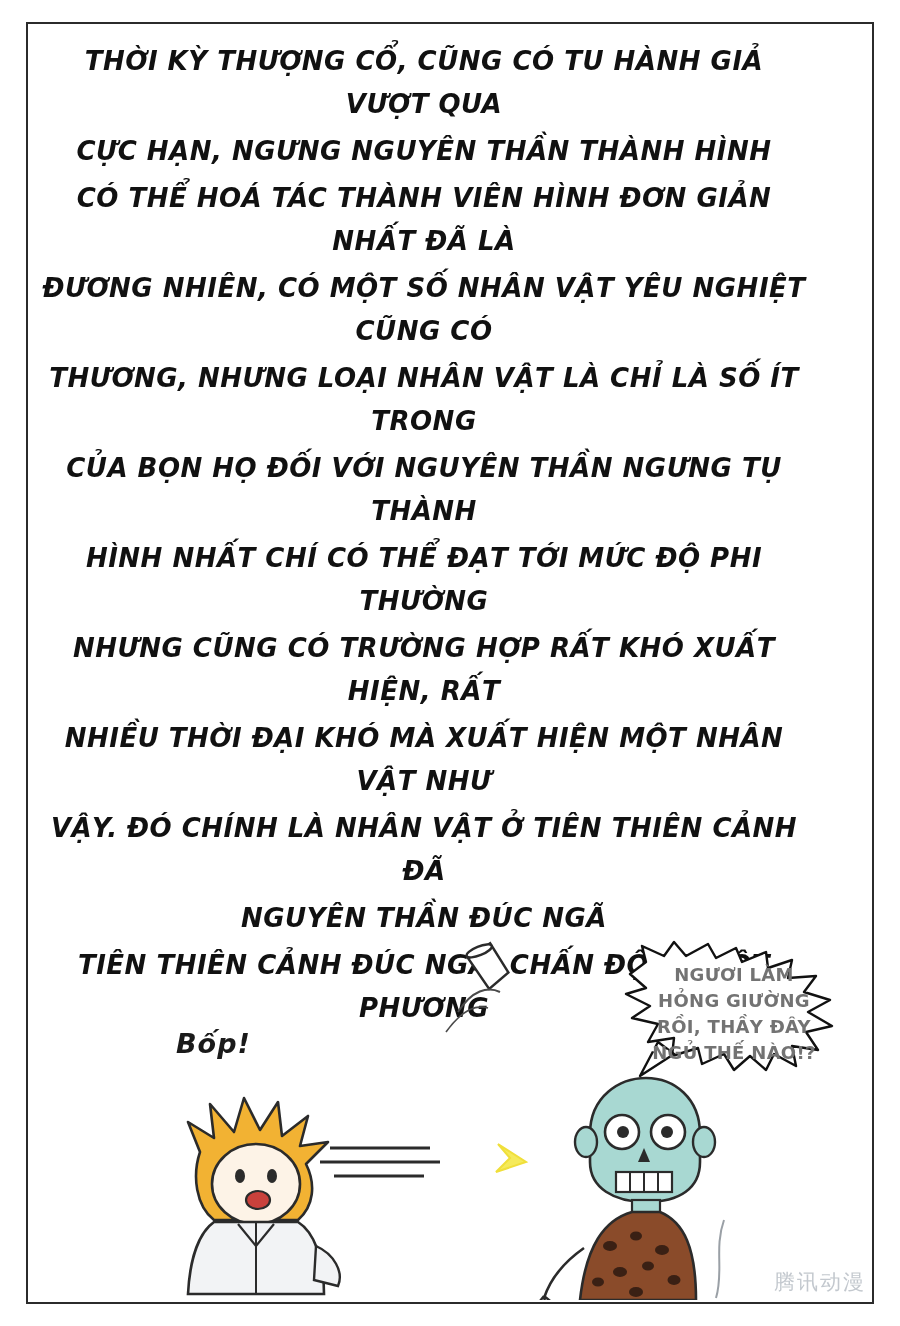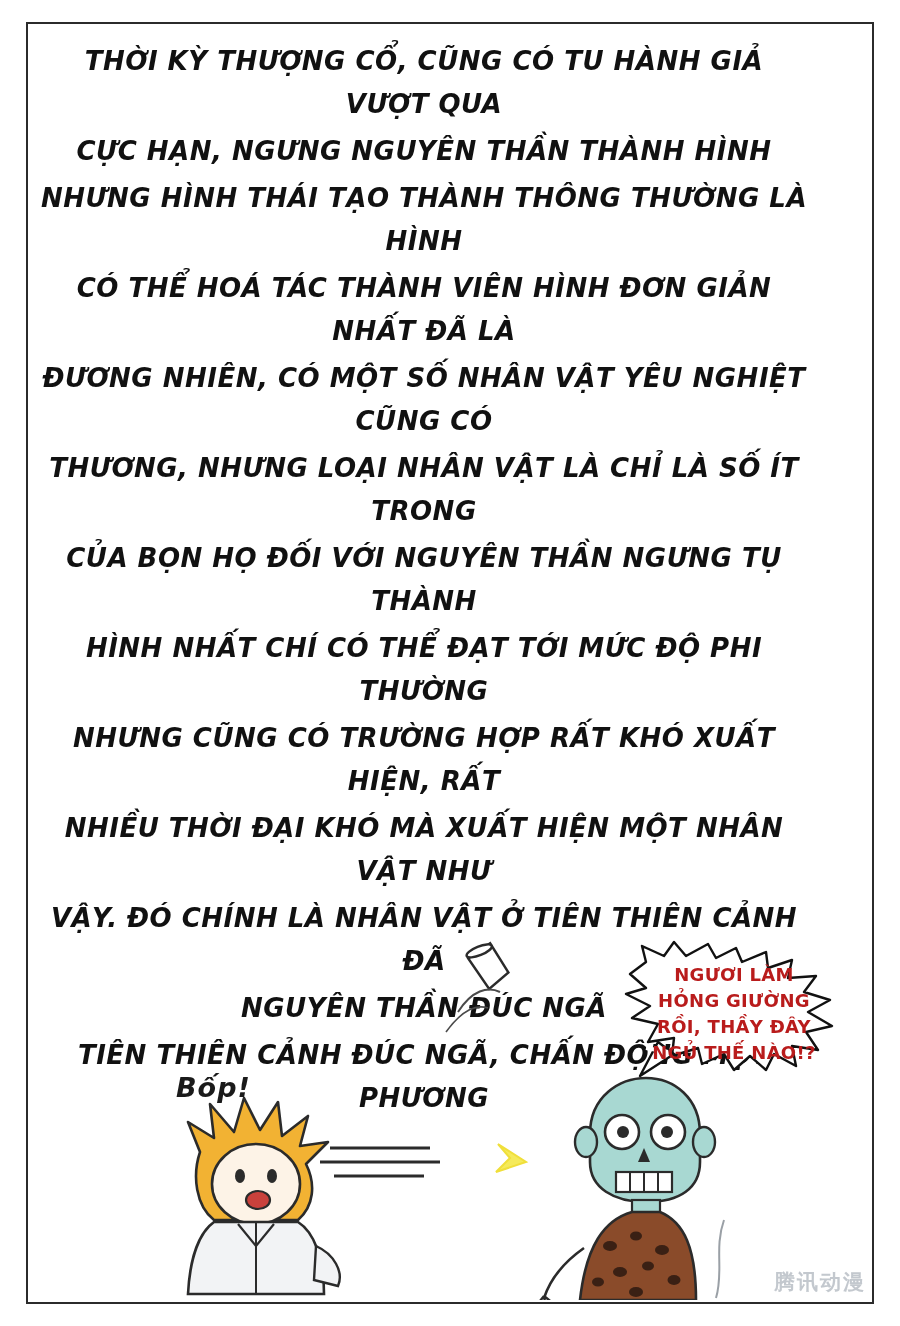--- a/index.html
+++ b/index.html
@@ -64,21 +64,20 @@
   .sfx {
     position: absolute;
     left: 148px;
     top: 108px;
     font-family: "DejaVu Sans", sans-serif;
     font-weight: bold;
     font-style: italic;
     font-size: 27px;
     color: #1a1a1a;
     letter-spacing: 1px;
-    margin-top: 44px;
   }
   
   .balloon {
     position: absolute;
     left: 588px;
     top: 18px;
     width: 230px;
     height: 140px;
   }
   .balloon svg {
@@ -89,51 +88,50 @@
   .balloon-text {
     position: absolute;
     left: 34px;
     top: 24px;
     width: 168px;
     text-align: center;
     font-family: "DejaVu Sans", sans-serif;
     font-weight: bold;
     font-size: 18px;
     line-height: 26px;
-    color: #b91c1c;
+    color: #737373;
     text-transform: uppercase;
     letter-spacing: 0.3px;
   }
   
   .watermark {
     position: absolute;
     right: 6px;
     bottom: 4px;
     font-family: "DejaVu Sans", sans-serif;
-    font-weight: bold;
+    font-weight: normal;
     font-size: 21px;
     color: #b9bfc6;
     letter-spacing: 2px;
     opacity: 0.85;
   }
   .char {
     position: absolute;
   }
 </style>
 </head>
 <body>
 
 <div class="page">
 
   <div class="panel-frame"></div>
 
   <div class="narration">
     <p>Thời kỳ thượng cổ, cũng có tu hành giả vượt qua</p>
     <p>cực hạn, ngưng nguyên thần thành hình</p>
-    <p>Nhưng hình thái tạo thành thông thường là hình</p>
     <p>có thể hoá tác thành viên hình đơn giản nhất đã là</p>
     <p>Đương nhiên, có một số nhân vật yêu nghiệt cũng có</p>
     <p>thương, nhưng loại nhân vật là chỉ là số ít trong</p>
     <p>của bọn họ đối với nguyên thần ngưng tụ thành</p>
     <p>hình nhất chí có thể đạt tới mức độ phi thường</p>
     <p>Nhưng cũng có trường hợp rất khó xuất hiện, rất</p>
     <p>nhiều thời đại khó mà xuất hiện một nhân vật như</p>
     <p>vậy. Đó chính là nhân vật ở tiên thiên cảnh đã</p>
     <p>nguyên thần đúc ngã</p>
     <p>Tiên thiên cảnh đúc ngã, chấn động một phương</p>

